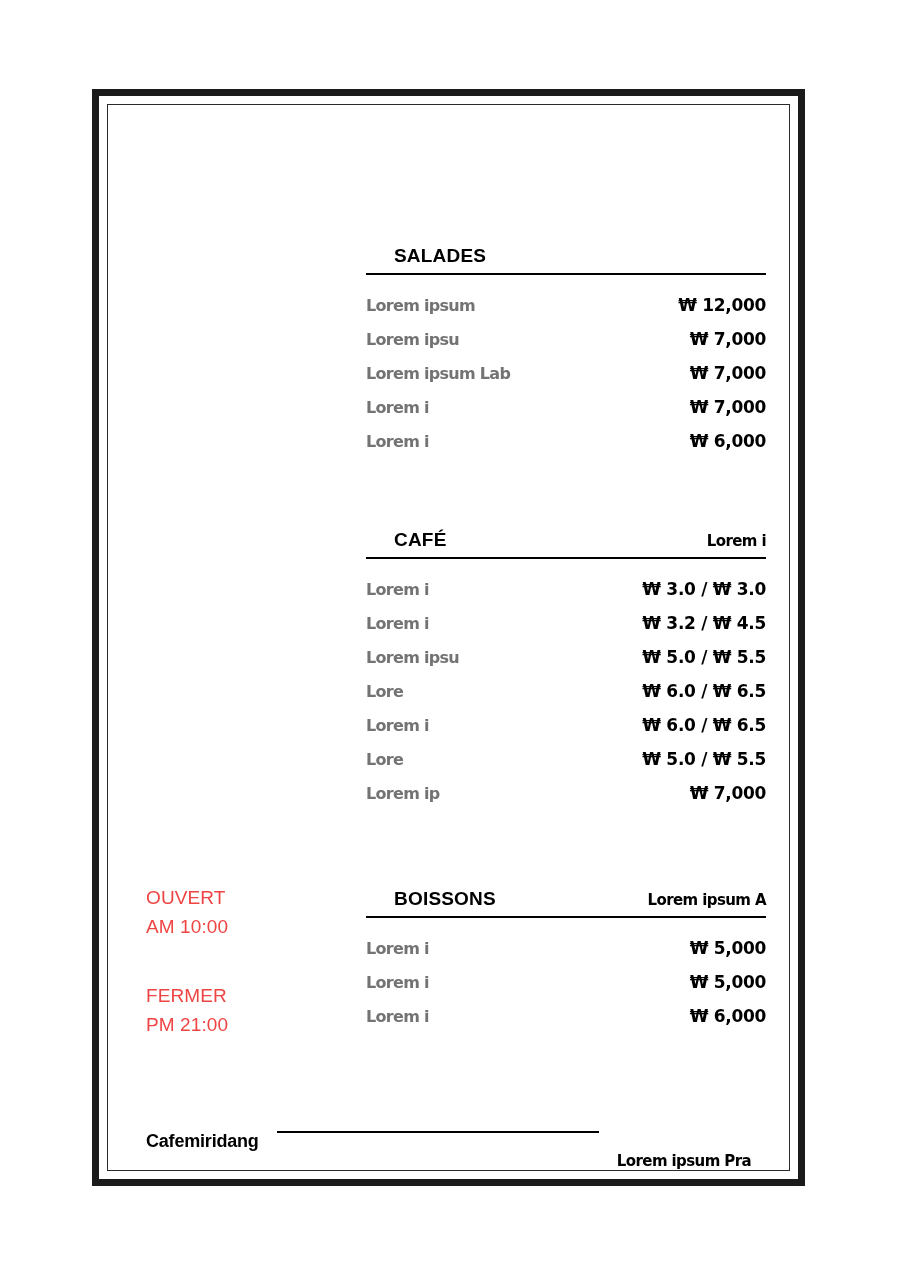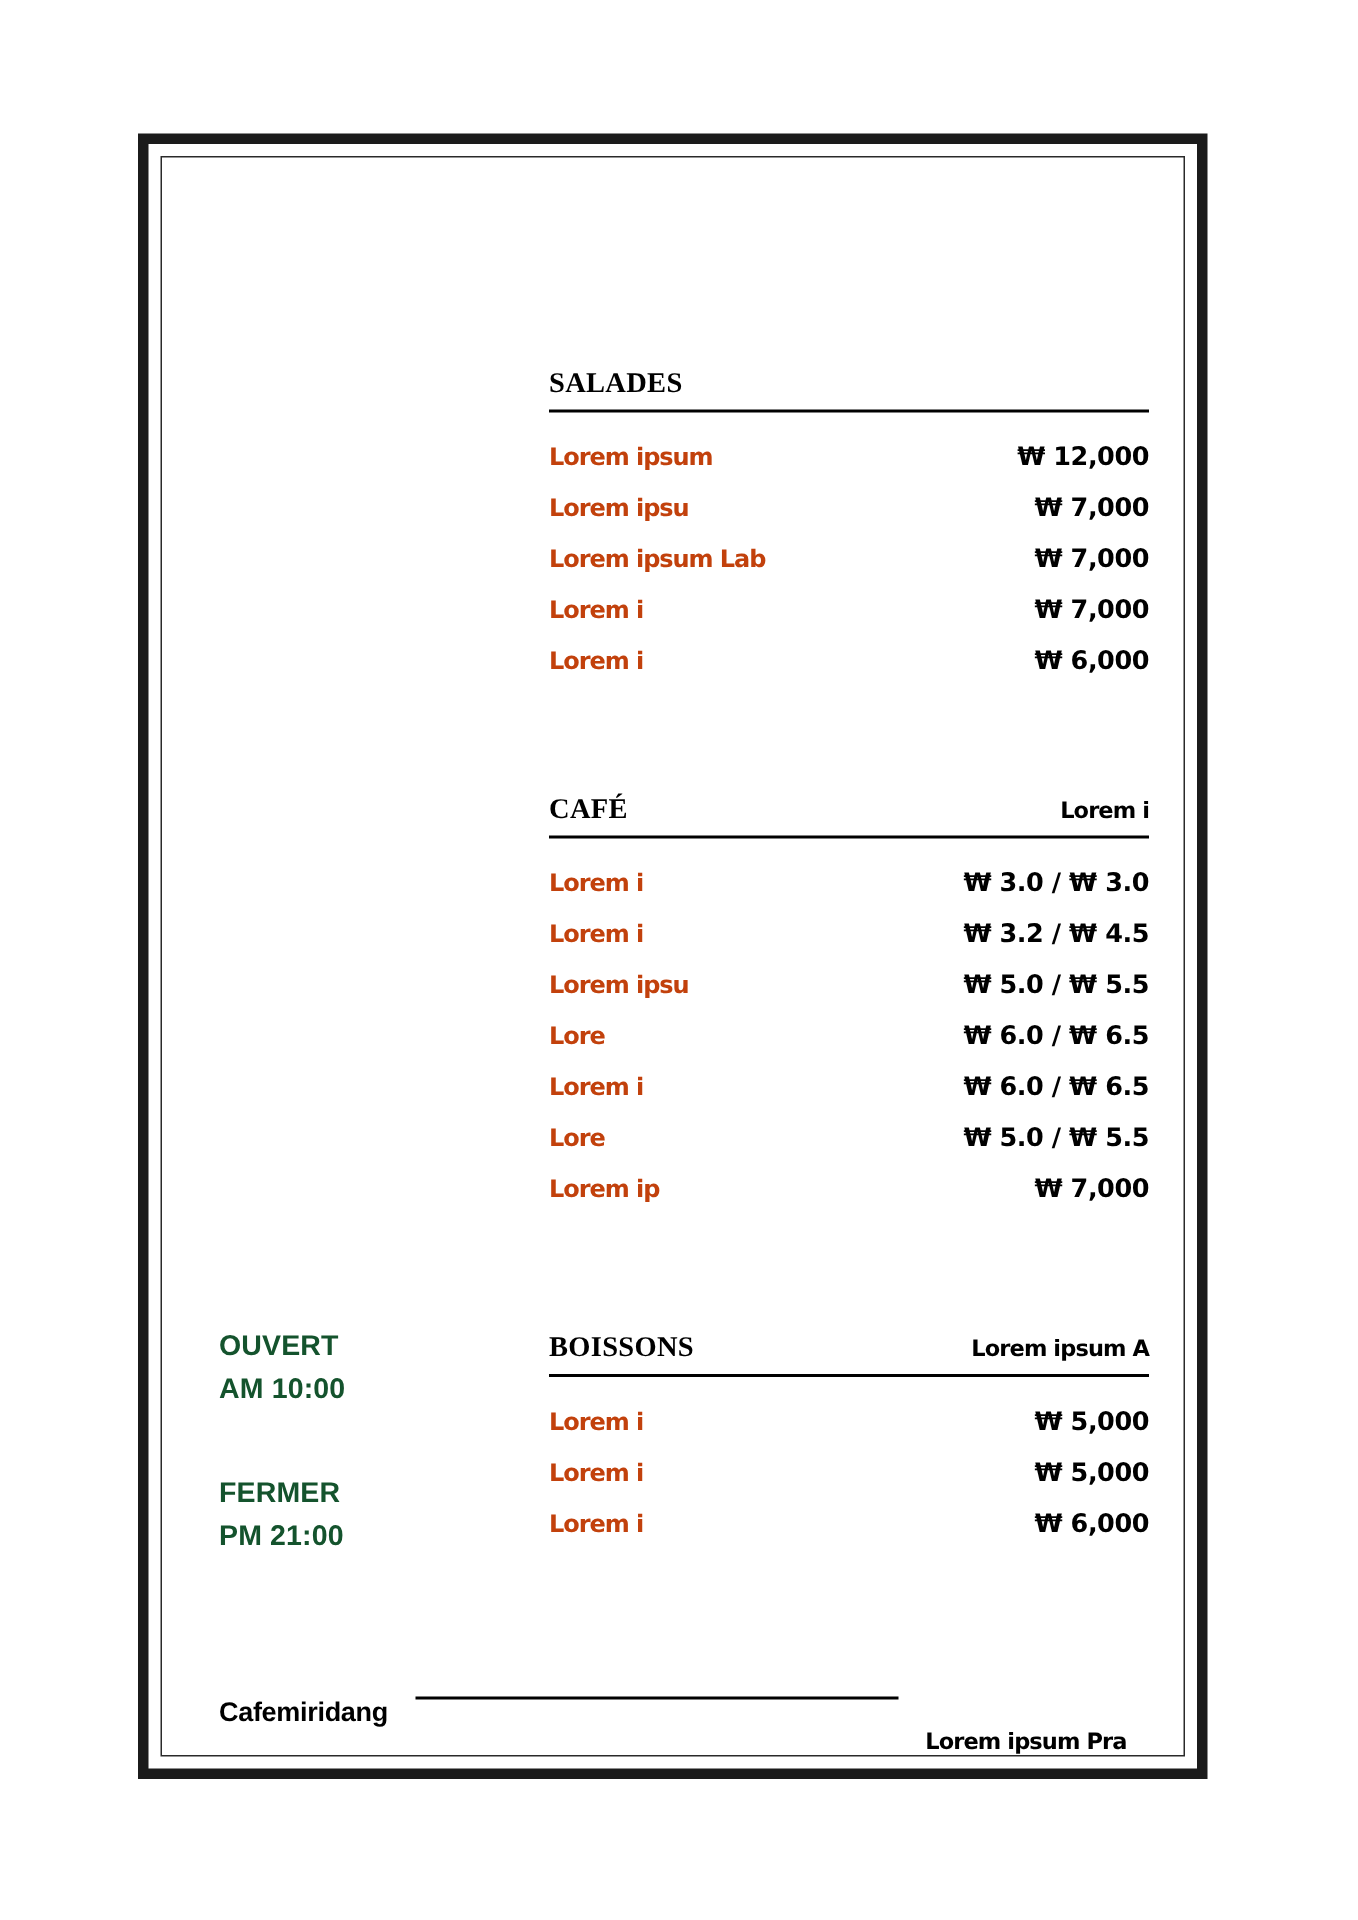--- a/index.html
+++ b/index.html
@@ -88,25 +88,26 @@
   .section-boissons { top: 783px; }
 
   .section-head {
     display: flex;
     align-items: baseline;
     justify-content: space-between;
     padding-bottom: 6px;
     border-bottom: 2.5px solid #000000;
   }
   .section-title {
-    font-family: Liberation Serif, serif;
+    font-family: Liberation Sans, sans-serif;
     font-weight: 700;
     font-size: 19px;
     letter-spacing: 0.2px;
     color: #000000;
+    margin-left: 28px;
   }
   .section-note {
     font-family: "DejaVu Sans", sans-serif;
     font-weight: 700;
     font-size: 15px;
     letter-spacing: -0.6px;
     color: #000000;
   }
 
   .items { margin-top: 20px; }
@@ -115,21 +116,21 @@
     display: flex;
     align-items: baseline;
     justify-content: space-between;
     height: 34px;
   }
   .row-name {
     font-family: "DejaVu Sans", sans-serif;
     font-weight: 700;
     font-size: 16px;
     letter-spacing: -0.7px;
-    color: #c2410c;
+    color: #737373;
     white-space: nowrap;
   }
   .row-price {
     font-family: "DejaVu Sans", sans-serif;
     font-weight: 700;
     font-size: 17px;
     letter-spacing: -0.3px;
     color: #000000;
     white-space: nowrap;
     text-align: right;
@@ -140,25 +141,25 @@
     position: absolute;
     left: 38px;
     top: 778px;
     width: 180px;
   }
   .hours-block { margin-bottom: 40px; }
   .hours-block:last-child { margin-bottom: 0; }
   .hours-label,
   .hours-time {
     font-family: "Liberation Sans", sans-serif;
-    font-weight: 700;
+    font-weight: 400;
     font-size: 19px;
     line-height: 29px;
     letter-spacing: 0.1px;
-    color: #14532d;
+    color: #ef4444;
   }
 
   
   .footer {
     position: absolute;
     left: 38px;
     right: 38px;
     top: 1026px;
     display: flex;
   }

